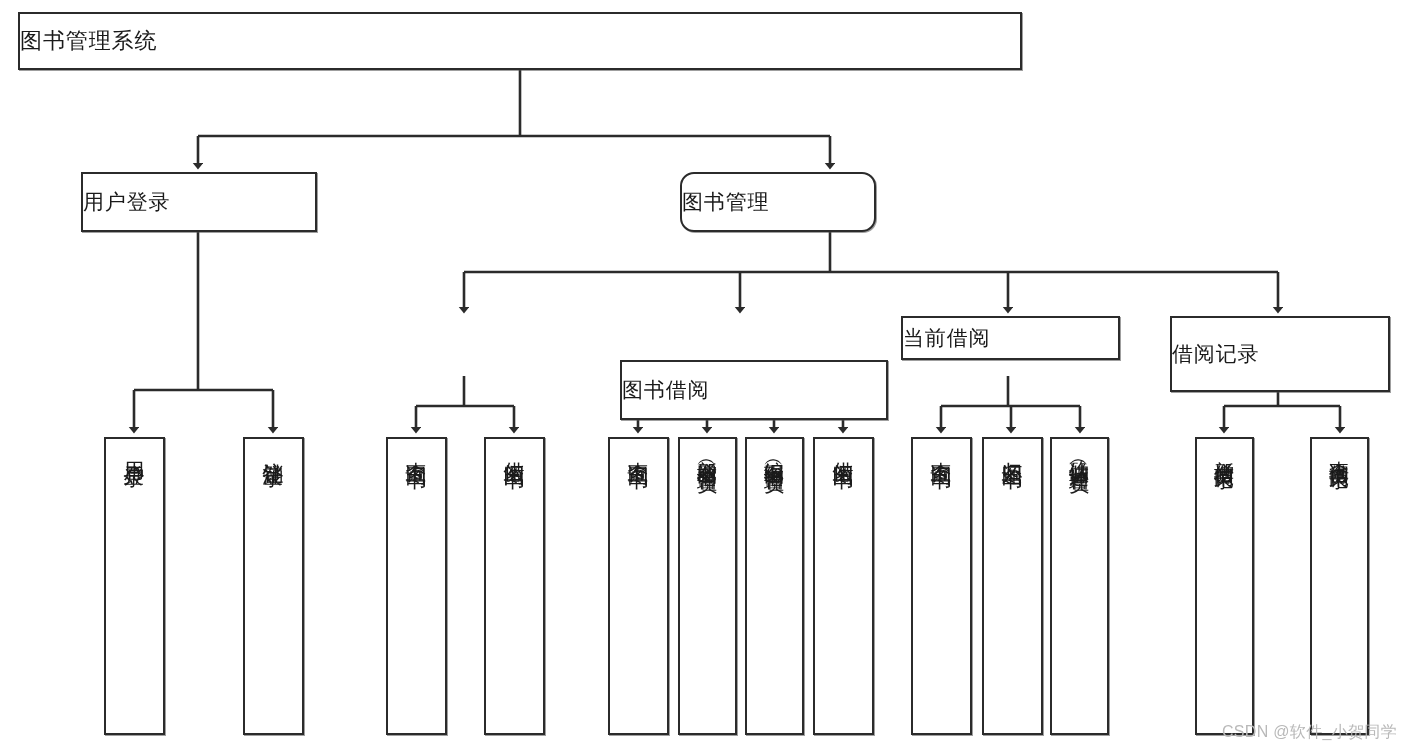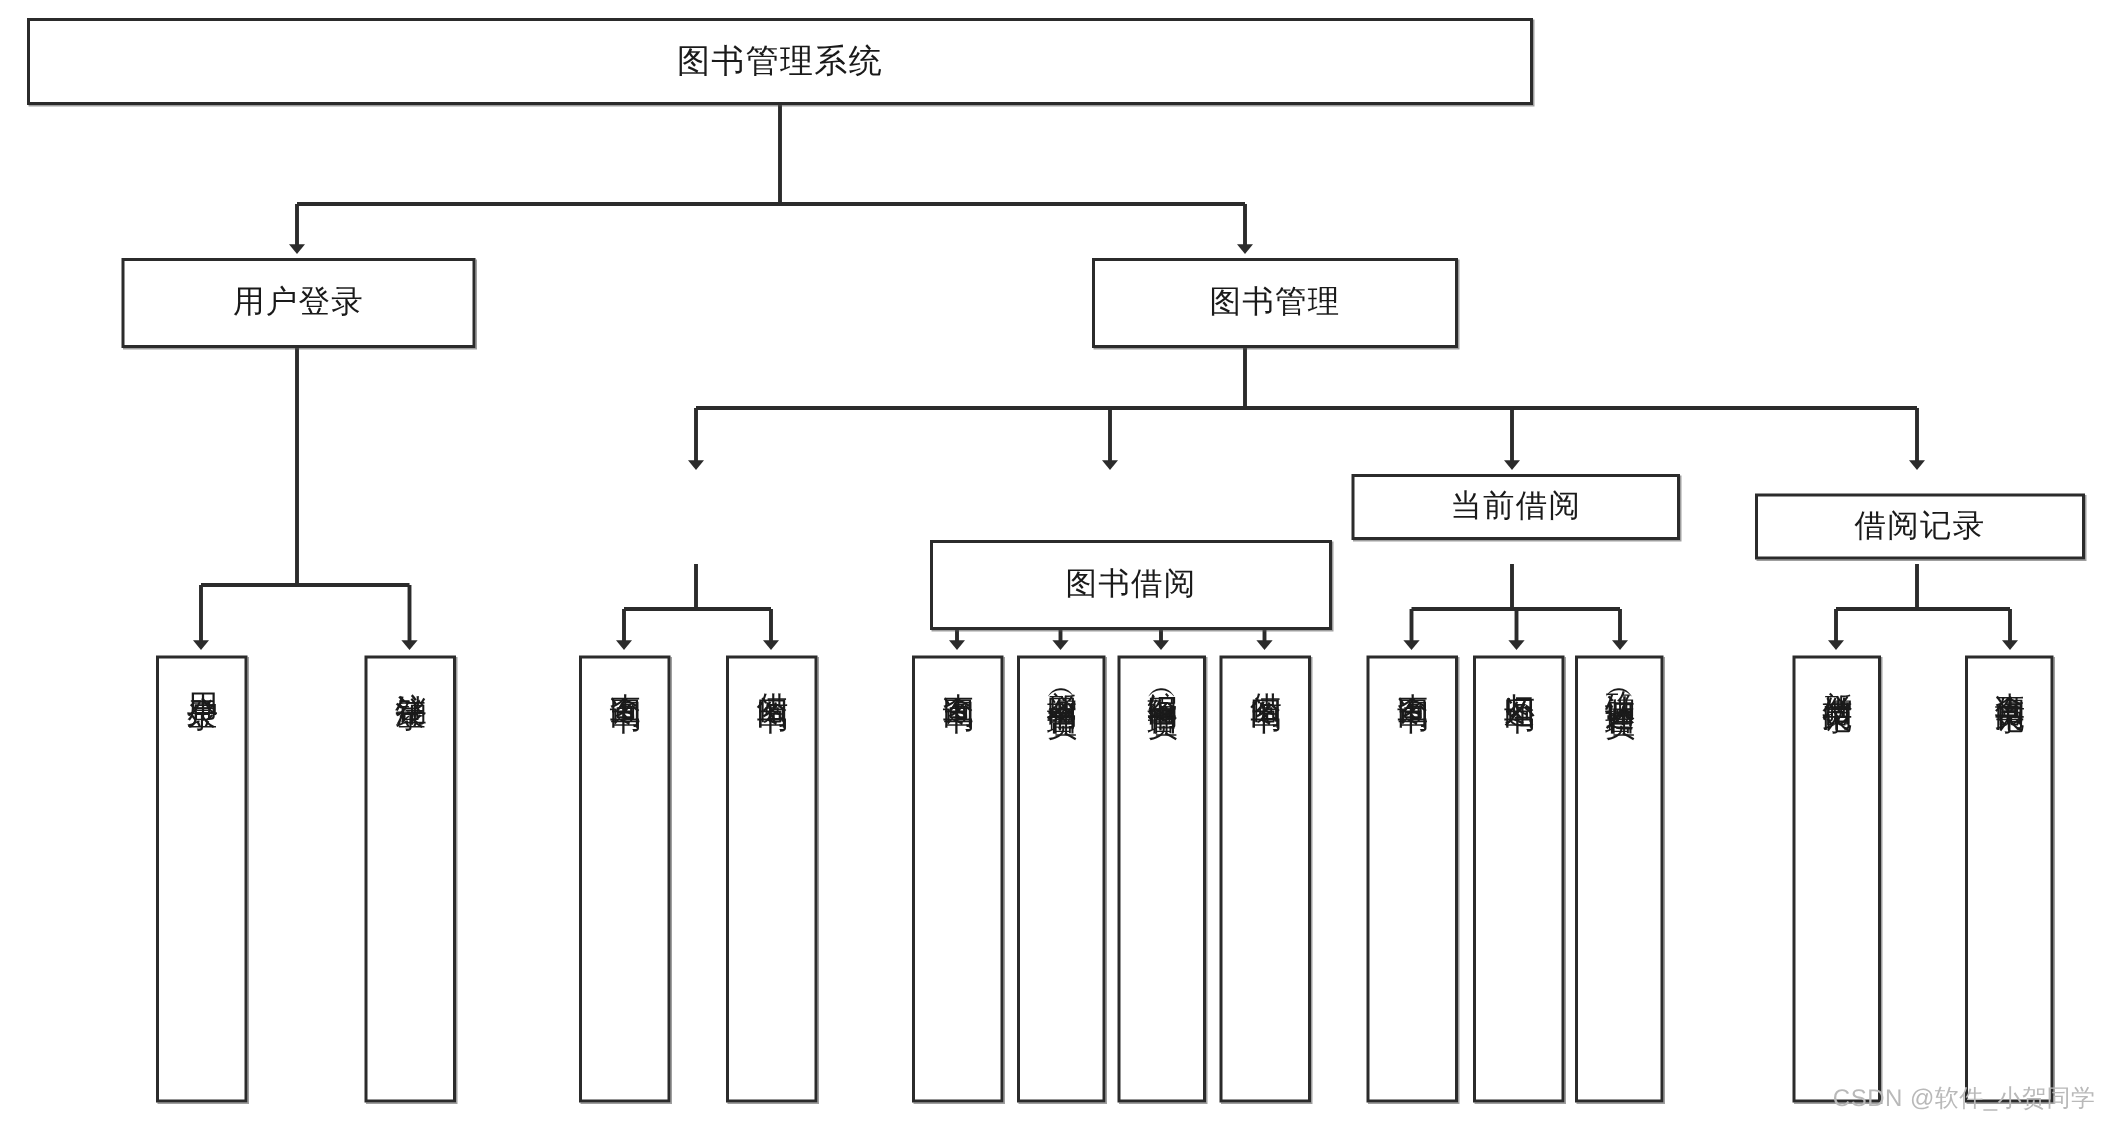--- a/index.html
+++ b/index.html
@@ -22,21 +22,20 @@
     width: 1405px;
     height: 747px;
     pointer-events: none;
   }
   .node-box {
     position: absolute;
     background: #ffffff;
     border: 2px solid #2b2b2b;
     display: flex;
     align-items: center;
-    justify-content: center;
     color: #1a1a1a;
     box-shadow: 1px 1px 0 rgba(80,80,80,0.55);
   }
   .node-box .node-label {
     display: block;
     line-height: 1.12;
     letter-spacing: 0.04em;
     color: #1a1a1a;
     text-align: center;
     white-space: pre;
@@ -129,34 +128,34 @@
   </svg>
 
   <div id="node-root" class="node-box node-h" style="left:18px; top:12px; width:1004px; height:58px;">
     <span class="node-label">图书管理系统</span>
   </div>
 
   <div class="node-box node-h" style="left:81px; top:172px; width:236px; height:60px;">
     <span class="node-label">用户登录</span>
   </div>
 
-  <div class="node-box node-h" style="left:728px; top:172px; width:244px; height:60px;">
+  <div class="node-box node-h" style="left:680px; top:172px; width:196px; height:60px;border-radius:14px;">
     <span class="node-label">图书管理</span>
   </div>
 
 
   <div class="node-box node-h" style="left:620px; top:316px; width:268px; height:60px;margin-top:44px;">
     <span class="node-label">图书借阅</span>
   </div>
 
   <div class="node-box node-h" style="left:901px; top:316px; width:219px; height:44px;">
     <span class="node-label">当前借阅</span>
   </div>
 
-  <div class="node-box node-h" style="left:1170px; top:316px; width:220px; height:44px;margin-top:13px;">
+  <div class="node-box node-h" style="left:1170px; top:316px; width:220px; height:76px;">
     <span class="node-label">借阅记录</span>
   </div>
 
   <div class="node-box node-v" style="left:104px; top:437px; width:61px; height:298px;">
     <span class="node-label">用户登录</span>
   </div>
 
   <div class="node-box node-v" style="left:243px; top:437px; width:61px; height:298px;">
     <span class="node-label">注销登录</span>
   </div>

